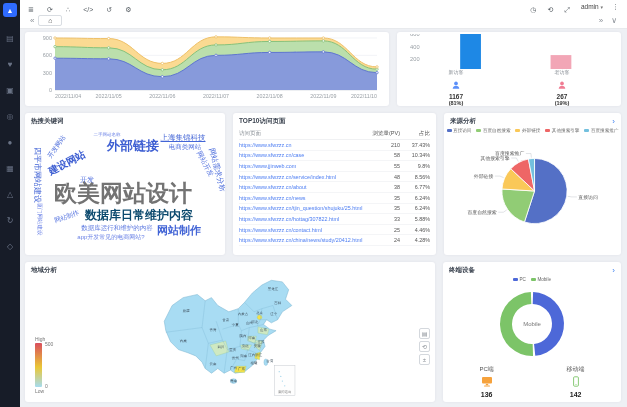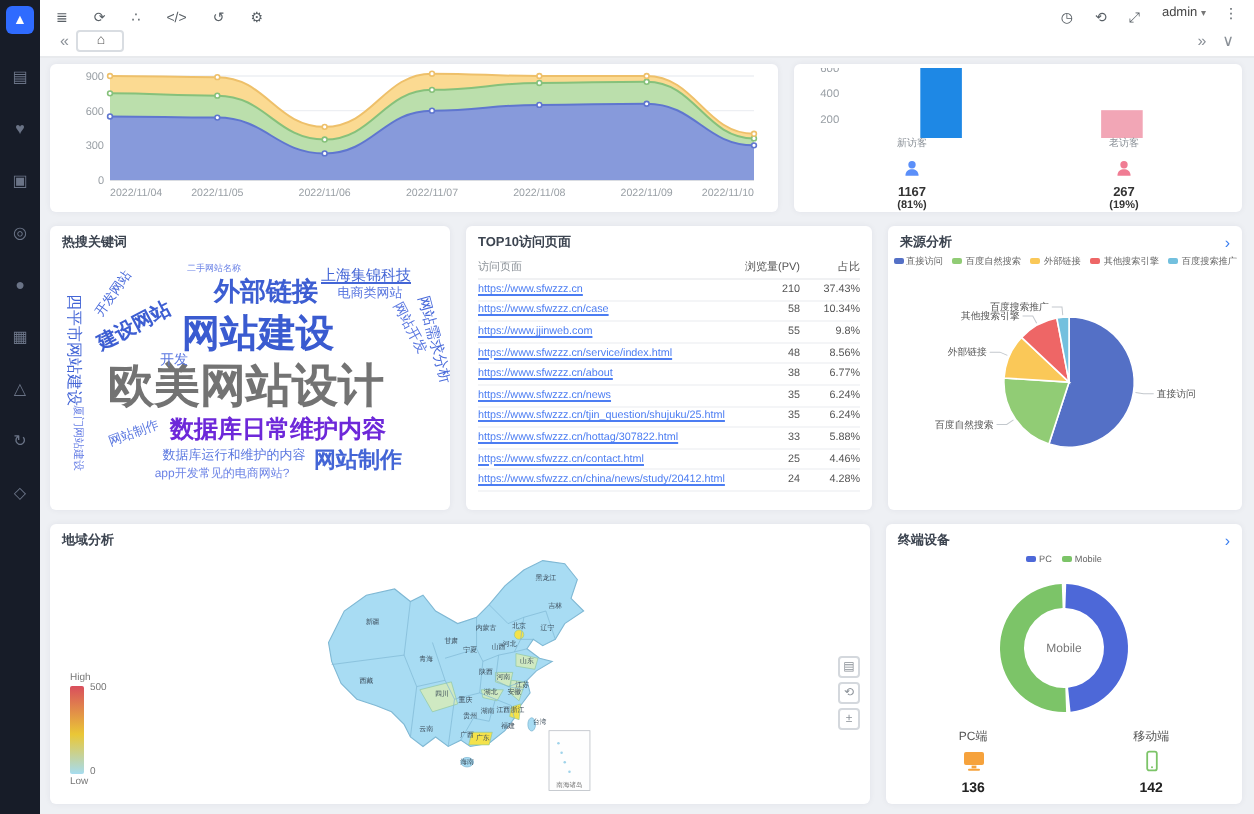--- a/index.html
+++ b/index.html
@@ -177,23 +177,22 @@
             </div>
         </section>
       </div>
       <div class="row r2">
         <section class="panel p-cloud">
           <div class="p-head">
               <span class="p-title">热搜关键词</span>
             </div>
           <div class="cloud" id="cloud">
               <span class="cw" style="left: 49%; top: 55%; font-size: 23px; color: #737373; font-weight: 700; transform: translate(-50%, -50%) rotate(0deg);">欧美网站设计</span>
-              <span class="cw" style="left: 52%; top: 33%; font-size: 19px; color: rgb(58, 91, 208); font-weight: 700; transform: translate(-50%, -50%) rotate(0deg);">网站建设</span>
               <span class="cw" style="left: 54%; top: 16%; font-size: 13px; color: rgb(61, 94, 210); font-weight: 700; transform: translate(-50%, -50%) rotate(0deg);">外部链接</span>
-              <span class="cw" style="left: 57%; top: 73%; font-size: 12px; color: #6d28d9; font-weight: 700; transform: translate(-50%, -50%) rotate(0deg);">数据库日常维护内容</span>
+              <span class="cw" style="left: 57%; top: 73%; font-size: 12px; color: #0c4a6e; font-weight: 700; transform: translate(-50%, -50%) rotate(0deg);">数据库日常维护内容</span>
               <span class="cw" style="left: 77%; top: 86%; font-size: 11px; color: rgb(67, 101, 214); font-weight: 700; transform: translate(-50%, -50%) rotate(0deg);">网站制作</span>
               <span class="cw" style="left: 21%; top: 30%; font-size: 10px; color: rgb(61, 94, 210); font-weight: 700; transform: translate(-50%, -50%) rotate(-28deg);">建设网站</span>
               <span class="cw" style="left: 6%; top: 40%; font-size: 8px; color: rgb(67, 101, 214); font-weight: 500; transform: translate(-50%, -50%) rotate(90deg);">四平市网站建设</span>
               <span class="cw" style="left: 79%; top: 9%; font-size: 7.5px; color: rgb(67, 101, 214); font-weight: 500; transform: translate(-50%, -50%) rotate(0deg); text-decoration: underline;">上海集锦科技</span>
               <span class="cw" style="left: 80%; top: 17%; font-size: 6.5px; color: rgb(90, 119, 224); font-weight: 500; transform: translate(-50%, -50%) rotate(0deg);">电商类网站</span>
               <span class="cw" style="left: 16%; top: 17%; font-size: 6.5px; color: rgb(75, 108, 219); font-weight: 500; transform: translate(-50%, -50%) rotate(-55deg);">开发网站</span>
               <span class="cw" style="left: 90%; top: 31%; font-size: 7px; color: rgb(90, 119, 224); font-weight: 500; transform: translate(-50%, -50%) rotate(62deg);">网站开发</span>
               <span class="cw" style="left: 96%; top: 36%; font-size: 7.5px; color: rgb(75, 108, 219); font-weight: 500; transform: translate(-50%, -50%) rotate(75deg);">网站需求分析</span>
               <span class="cw" style="left: 31%; top: 44%; font-size: 7px; color: rgb(90, 119, 224); font-weight: 500; transform: translate(-50%, -50%) rotate(0deg);">开发</span>
               <span class="cw" style="left: 21%; top: 75%; font-size: 6.5px; color: rgb(90, 119, 224); font-weight: 500; transform: translate(-50%, -50%) rotate(-20deg);">网站制作</span>

